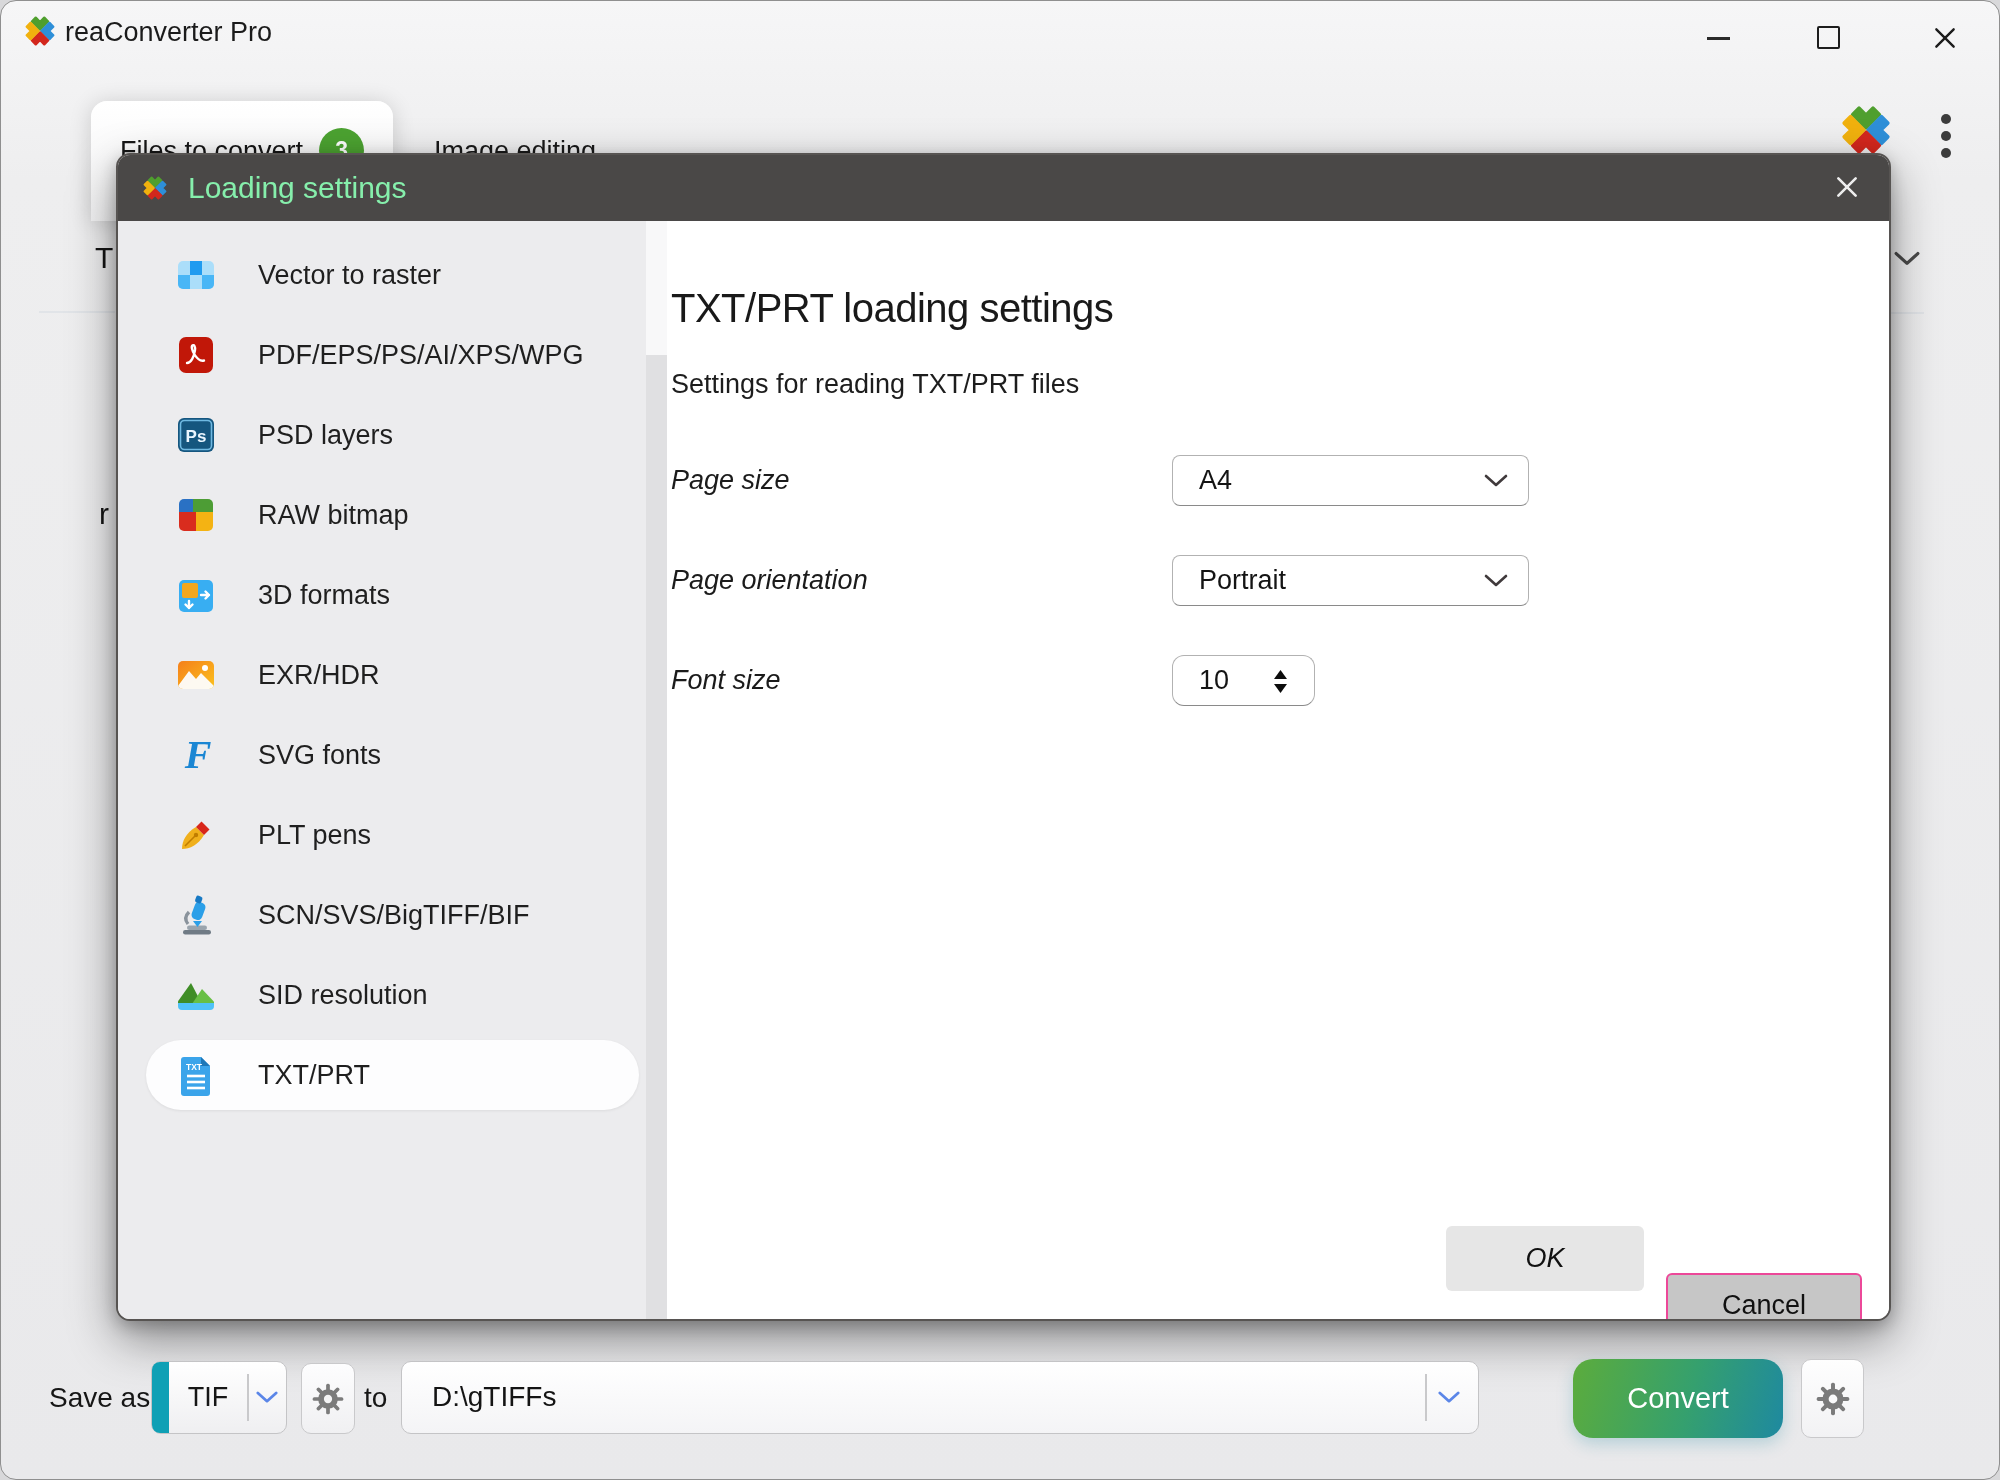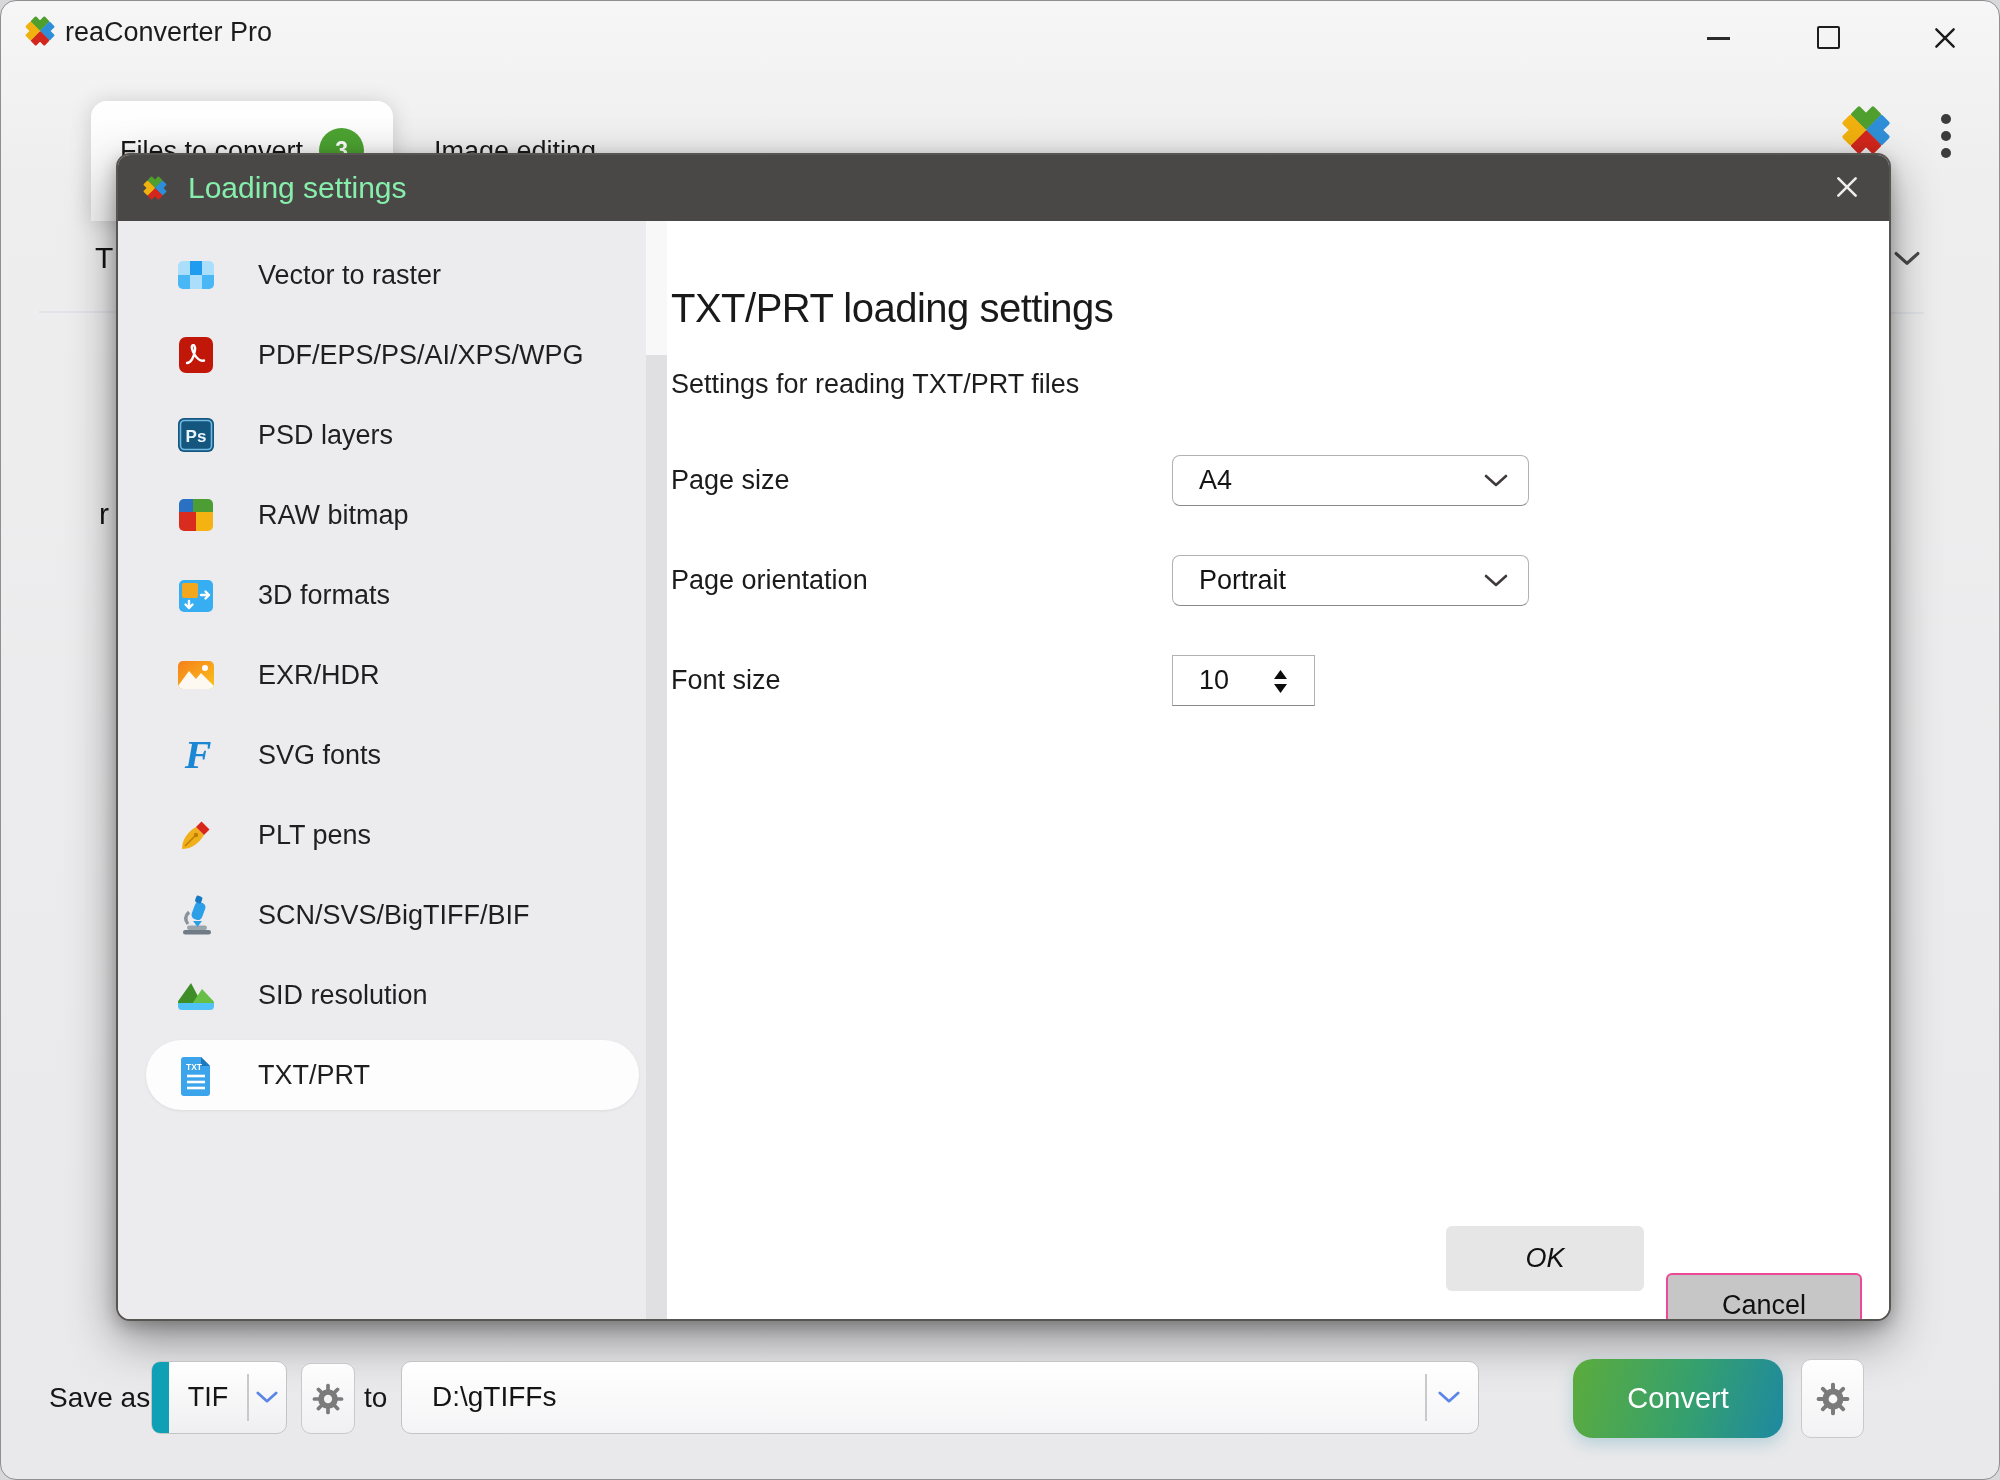--- a/index.html
+++ b/index.html
@@ -51,29 +51,29 @@
   .sitem.selected::before{content:"";position:absolute;left:28px;right:7px;top:5px;bottom:5px;
     background:#fdfdfe;border-radius:35px;box-shadow:0 1px 3px rgba(0,0,0,.07);}
   .sicon{position:relative;width:44px;height:44px;flex:0 0 44px;}
   .slabel{position:relative;font-size:27px;color:#1f1f1f;white-space:nowrap;}
   .dlg-scroll{width:21px;flex:0 0 21px;background:#e0e0e2;position:relative;}
   .dlg-thumb{position:absolute;top:0;left:0;right:0;height:134px;background:#f8f8f9;}
   .dlg-main{flex:1;background:#fff;position:relative;}
   .main-heading{position:absolute;left:4px;top:63px;font-size:40px;line-height:48px;color:#191919;letter-spacing:-0.5px;}
   .main-sub{position:absolute;left:4px;top:148px;font-size:27px;color:#1d1d1d;}
   .frow{position:absolute;left:0;right:0;height:51px;}
-  .flabel{position:absolute;left:4px;top:0;height:51px;line-height:51px;font-size:27px;color:#1b1b1b;}
+  .flabel{position:absolute;left:4px;top:0;height:51px;line-height:51px;font-size:27px;color:#1b1b1b;font-style:italic;}
   .dropdown{
     position:absolute;left:505px;top:0;width:357px;height:51px;border:1.5px solid #b2b2b2;border-bottom-color:#8a8a8a;
     border-radius:8px;background:#fff;display:flex;align-items:center;justify-content:space-between;
     padding:0 20px 0 26px;font-size:27px;color:#141414;
   }
   .spinner{
     position:absolute;left:505px;top:0;width:143px;height:51px;border:1.5px solid #b2b2b2;border-bottom-color:#8a8a8a;
-    border-radius:0;background:#fff;display:flex;align-items:center;padding-left:26px;font-size:27px;color:#141414;position:absolute;
+    border-radius:12px;background:#fff;display:flex;align-items:center;padding-left:26px;font-size:27px;color:#141414;position:absolute;
   }
   .spin-arrows{position:absolute;left:101px;top:0;height:51px;display:flex;flex-direction:column;justify-content:center;gap:5px;}
   .btn{position:absolute;top:1005px;height:65px;border-radius:6px;font-size:27px;font-family:"Liberation Sans",sans-serif;
     display:flex;align-items:center;justify-content:center;color:#111;}
   .btn-ok{left:779px;width:198px;background:#e6e6e6;border:none;font-style:italic;}
   .btn-cancel{left:999px;width:196px;background:#c6c6c6;border:2px solid #ec4899;margin-top:47px;}
   
   .save-as{position:absolute;left:48px;top:1380px;font-size:28px;line-height:34px;color:#161616;}
   .to-lbl{position:absolute;left:363px;top:1380px;font-size:28px;line-height:34px;color:#161616;}
   .combo{

